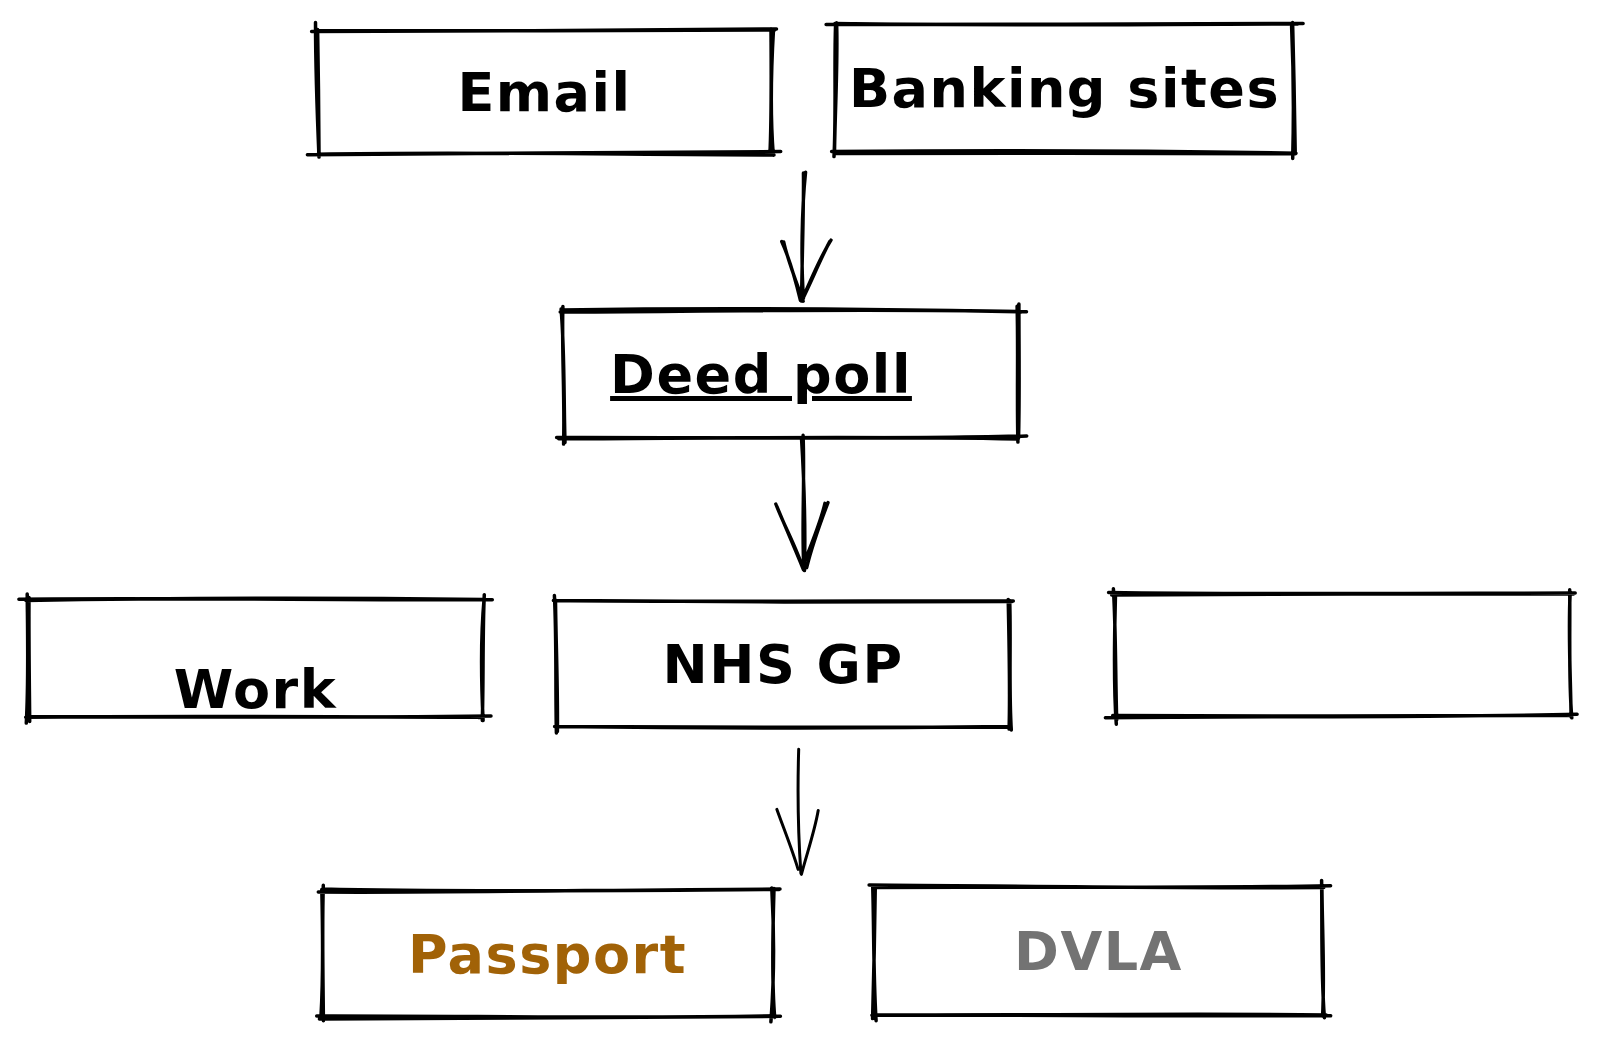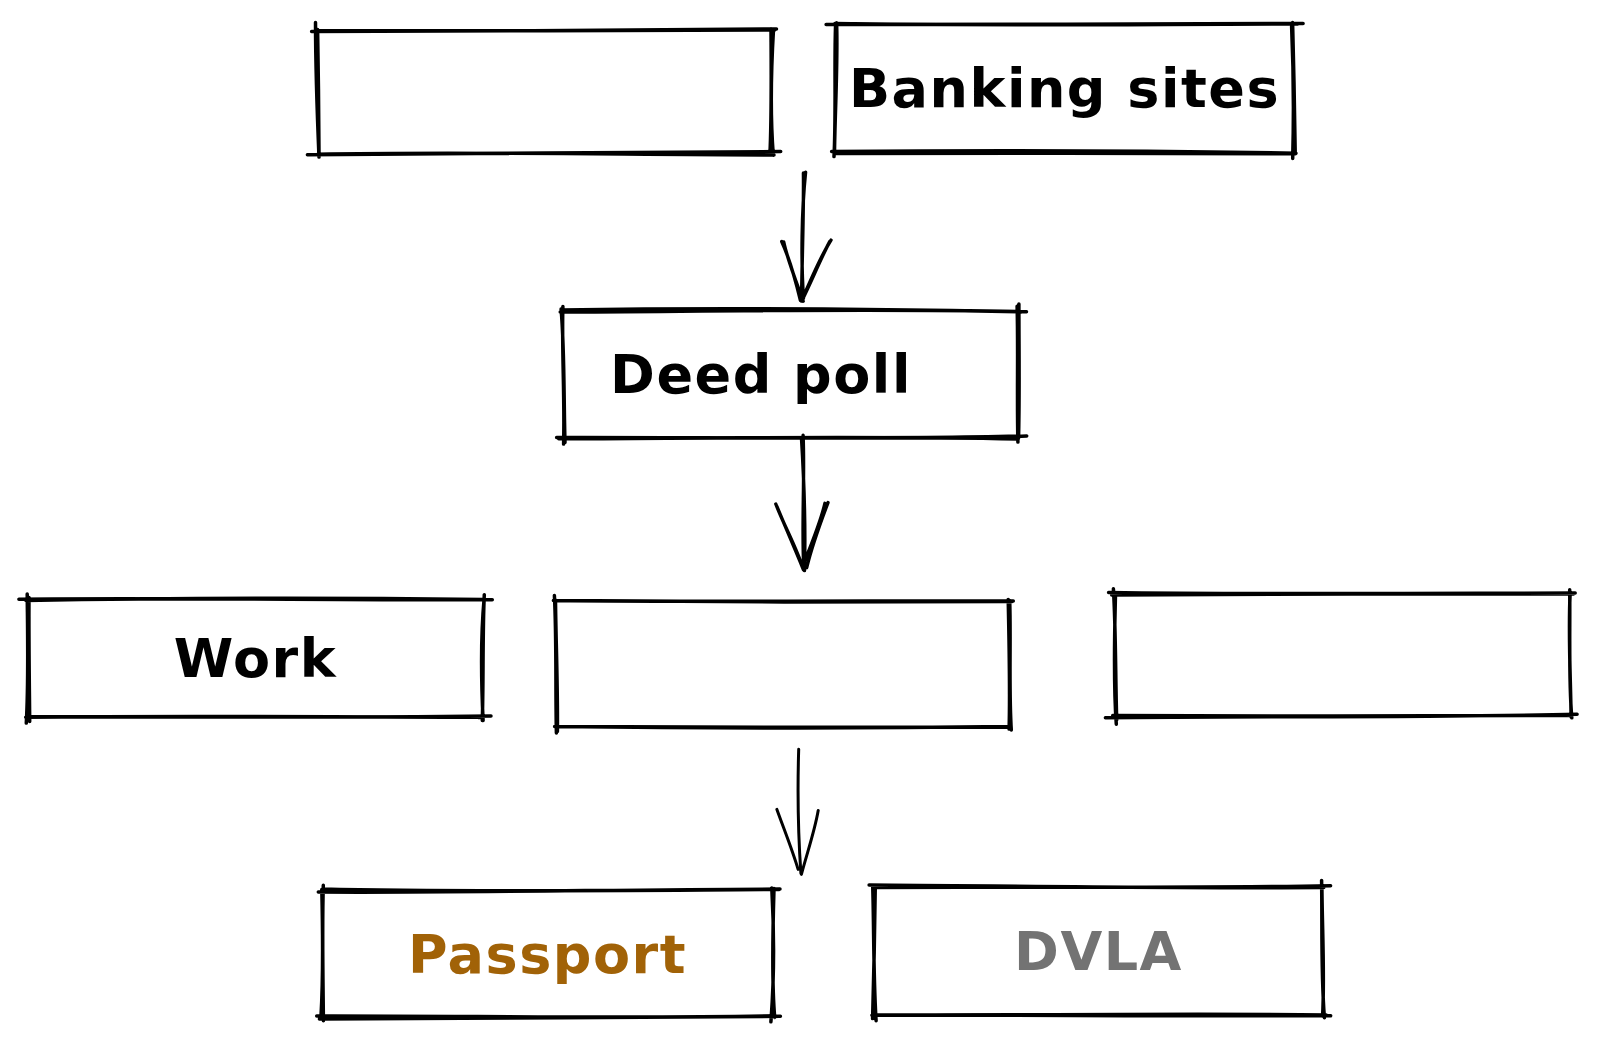--- a/index.html
+++ b/index.html
@@ -70,19 +70,21 @@
         <path d="M805.6 172.2C801.6 211.0 801.0 261.4 803.5 298.2 M781.7 241.5C789.4 258.4 796.3 283.3 800.4 300.4 M829.7 241.6C821.2 257.5 810.6 283.2 801.7 300.9 M803.4 173.0C803.9 209.9 802.0 260.7 801.5 300.4 M783.7 241.9C787.2 258.8 795.8 280.6 803.2 301.2 M831.0 240.1C818.9 259.1 810.7 281.4 801.2 301.0 " fill="none" stroke="#000000" stroke-width="3.4" stroke-linecap="round" stroke-linejoin="round"></path>
       </g>
     <g id="g-arrow2">
         <path d="M803.1 435.3C804.9 478.7 801.5 526.4 803.8 568.5 M776.9 506.5C784.6 525.0 794.3 547.2 803.5 569.8 M824.9 503.3C820.6 522.8 810.0 547.3 802.6 566.8 M801.5 438.7C803.9 478.0 805.6 527.4 804.5 570.6 M775.8 504.0C784.0 525.4 796.6 548.0 802.8 567.9 M828.0 502.6C819.7 524.5 810.9 550.0 806.7 567.7 " fill="none" stroke="#000000" stroke-width="3.4" stroke-linecap="round" stroke-linejoin="round"></path>
       </g>
     <g id="g-arrow3">
         <path d="M798.7 749.2C797.6 784.9 798.3 836.4 800.9 873.4 M776.9 809.4C784.2 829.7 793.2 852.1 798.1 869.4 M818.2 810.5C814.7 831.0 807.3 852.1 801.4 874.4 " fill="none" stroke="#000000" stroke-width="3" stroke-linecap="round" stroke-linejoin="round"></path>
       </g>
   </svg>
 
+  <div class="node-label" style="left: 317px; top: 31px; width: 455px; height: 122px; color: rgb(0, 0, 0);">Email</div>
   <div class="node-label" style="left: 836px; top: 25px; width: 457px; height: 127px; color: rgb(0, 0, 0);">Banking sites</div>
-  <div class="node-label" style="left: 563px; top: 310px; width: 396px; height: 128px; color: rgb(0, 0, 0);">Deed poll</div>
-  <div class="node-label" style="left: 28px; top: 599px; width: 455px; height: 118px; color: rgb(0, 0, 0);">Work</div>
+  <div class="node-label" style="left: 563px; top: 310px; width: 396px; height: 128px; color: rgb(0, 0, 0); text-decoration: underline;">Deed poll</div>
+  <div class="node-label" style="left: 28px; top: 630px; width: 455px; height: 118px; color: rgb(0, 0, 0);">Work</div>
+  <div class="node-label" style="left: 556px; top: 602px; width: 454px; height: 125px; color: rgb(0, 0, 0);">NHS GP</div>
   <div class="node-label" style="left: 322px; top: 891px; width: 451px; height: 126px; color: #a16207;">Passport</div>
   <div class="node-label" style="left: 874px; top: 887px; width: 449px; height: 128px; color: #737373;">DVLA</div>
 
 </div>
 
 </body></html>

